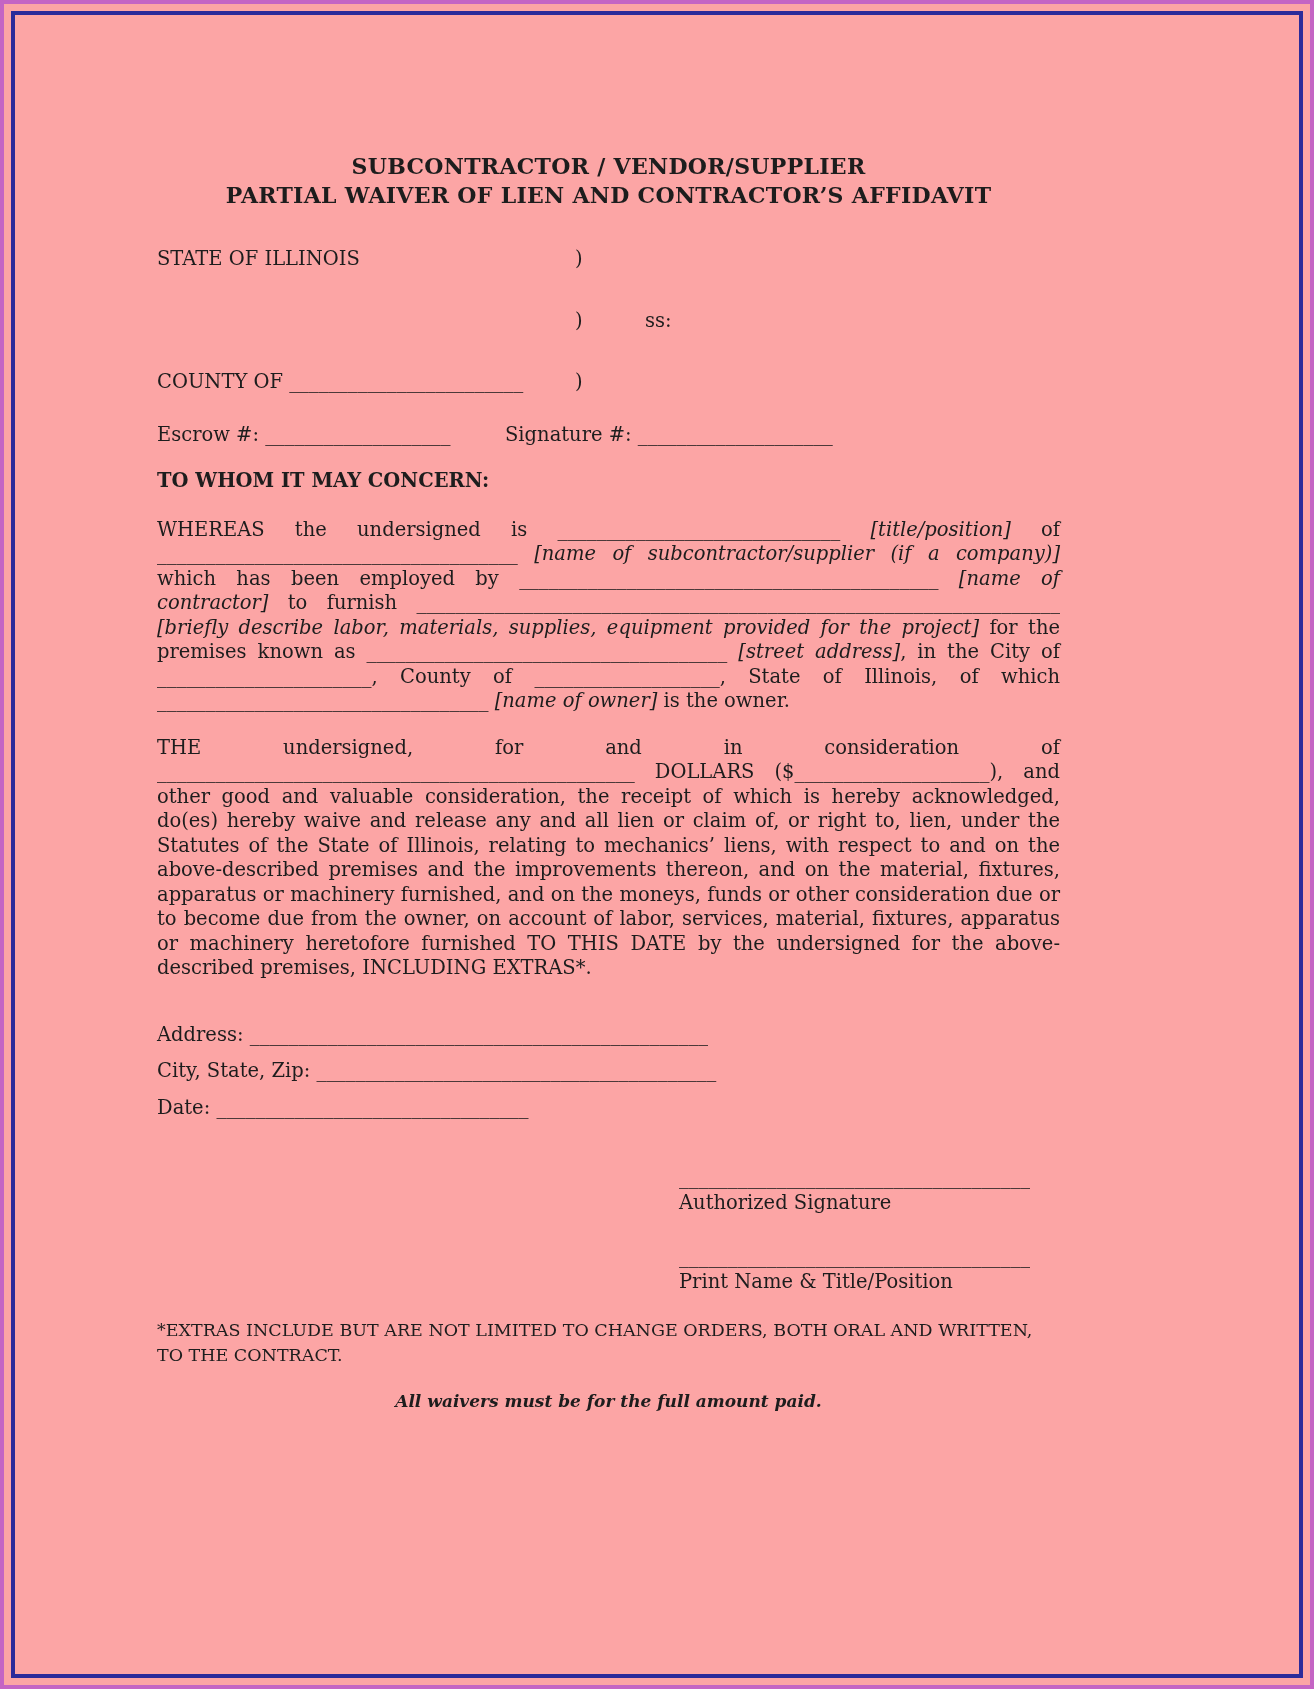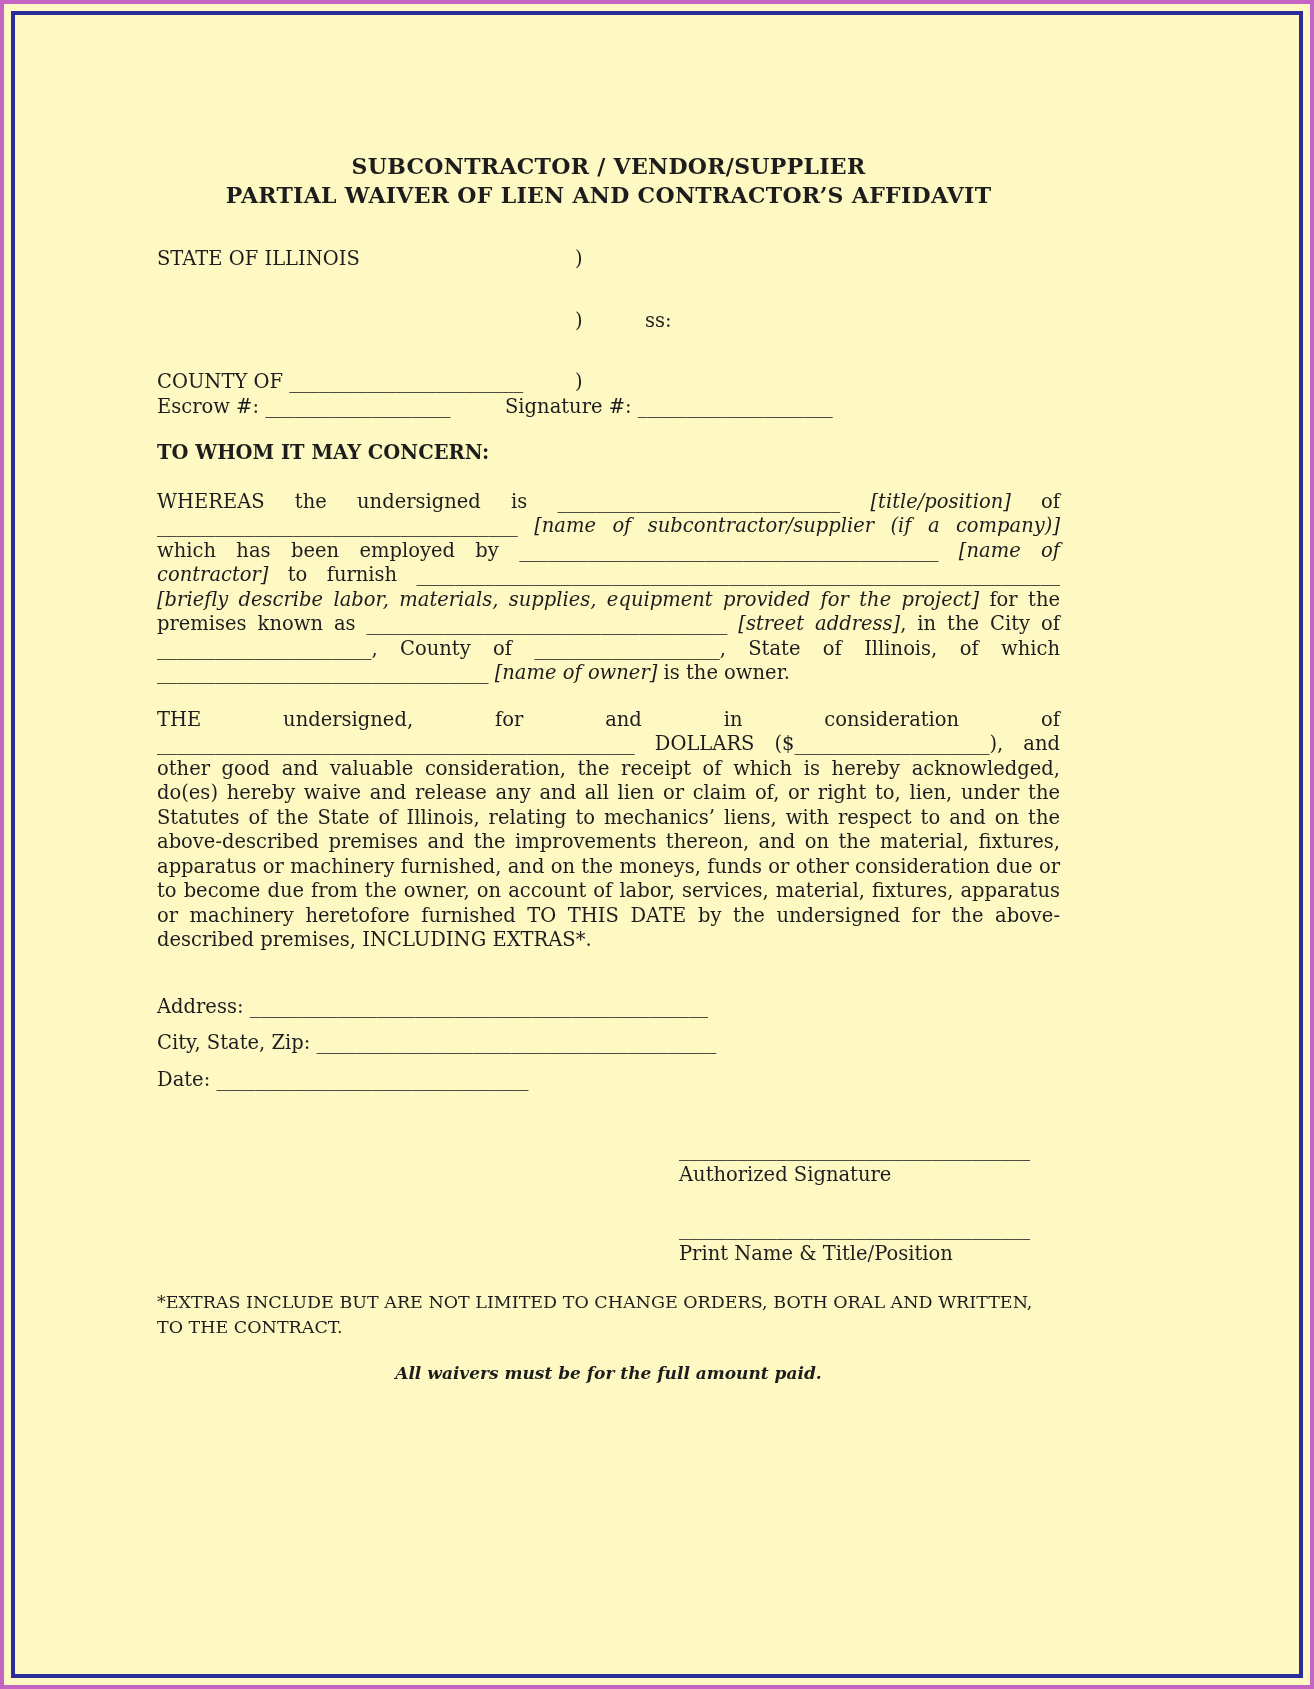--- a/index.html
+++ b/index.html
@@ -5,21 +5,21 @@
   :root {
     --outer-border: #c465c4;
     --inner-border: #2b2b9a;
     --ink: #1d1d1d;
   }
   html, body { margin: 0; padding: 0; background: #ffffff; }
   .page {
     position: relative;
     width: 1314px;
     height: 1689px;
-    background: #fef9c3;
+    background: #fca5a5;
     font-family: "DejaVu Serif", "Liberation Serif", serif;
     color: var(--ink);
     overflow: hidden;
   }
   .outer-frame {
     position: absolute;
     inset: 0;
     border: 4px solid var(--outer-border);
     pointer-events: none;
   }
@@ -43,21 +43,21 @@
     text-align: center;
     font-size: 22px;
     line-height: 29px;
     font-weight: bold;
     letter-spacing: 0.3px;
   }
   .venue { margin-top: 36px; }
   .venue-row { display: flex; margin-top: 37px; }
   .venue-left { width: 418px; flex: 0 0 auto; }
   .venue-paren { width: 70px; flex: 0 0 auto; }
-  .escrow-row { display: flex; }
+  .escrow-row { display: flex; margin-top: 28px; }
   .escrow-cell { width: 348px; flex: 0 0 auto; }
   .salutation { margin-top: 22px; font-weight: bold; }
   .para { margin-top: 24px; text-align: justify; }
   .para.second { margin-top: 22px; }
   .it { font-style: italic; }
   .fields { margin-top: 42px; }
   .field-row { margin-top: 12px; }
   .field-row:first-child { margin-top: 0; }
   .sig-block { margin-top: 46px; margin-left: 522px; width: 370px; }
   .sig-group { margin-top: 0; }

